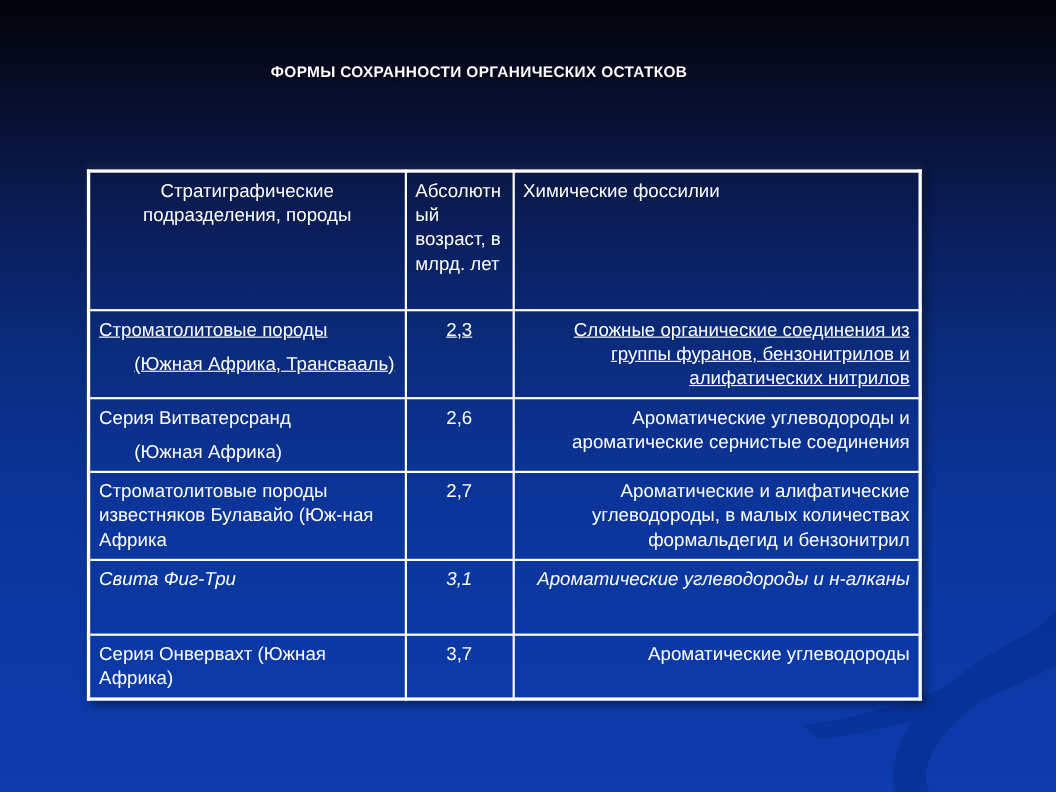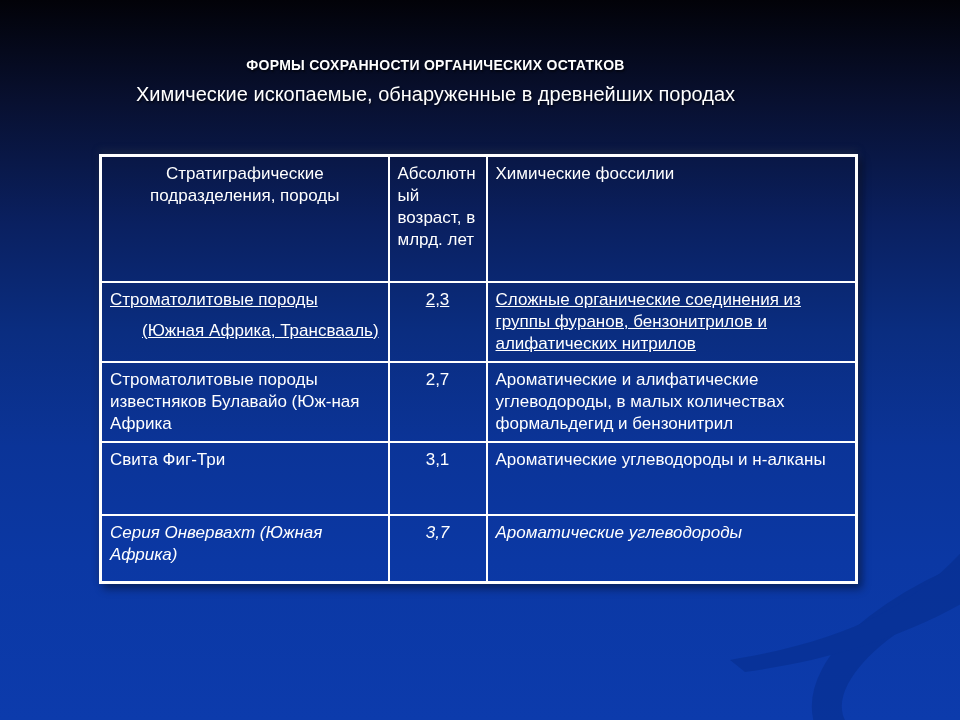--- a/index.html
+++ b/index.html
@@ -32,21 +32,21 @@
     text-shadow:1px 2px 2px rgba(0,0,0,.55);
   }
   .title{
     font-size:14px;font-weight:bold;line-height:30px;letter-spacing:.3px;
   }
   .subtitle{
     font-size:20px;line-height:28px;font-weight:normal;
   }
 
   table.fossils{
-    position:absolute;left:99px;top:154px;
+    position:absolute;left:79px;top:154px;
     width:756px;
     border-collapse:collapse;
     table-layout:fixed;
     border:3px solid var(--table-border,#ffffff);
     box-shadow:0 -4px 7px rgba(40,50,70,.45), 4px 5px 8px rgba(0,0,0,.4);
     padding-left:28px;
   }
   table.fossils th, table.fossils td{
     border:2px solid var(--table-border,#ffffff);
     vertical-align:top;
@@ -59,21 +59,21 @@
   col.c-age{width:98px;}
   col.c-fossils{width:370px;}
 
   thead tr{height:126px;}
   th.h-strata{text-align:center;padding-top:8px;}
   th.h-age{text-align:left;padding-right:11px;padding-top:8px;}
   th.h-fossils{text-align:left;padding-top:8px;}
 
   td.col-strata{text-align:left;}
   td.col-age{text-align:center;}
-  td.col-fossils{text-align:left;}
+  td.col-fossils{text-align:right;}
   .para + .para{margin-top:9px;margin-left:32px;}
 
   tbody tr:nth-child(1){height:76px;text-decoration:underline;}
   tbody tr:nth-child(2){height:62px;}
   tbody tr:nth-child(3){height:73px;}
   tbody tr:nth-child(4){height:68px;font-style:italic;}
   tbody tr:nth-child(5){height:58px;}
   tbody tr:nth-child(6){height:54px;}
 </style>
 </head>
@@ -81,21 +81,20 @@
 
 <div class="slide">
 
   <svg class="swoosh" viewBox="0 0 960 720" aria-hidden="true">
     <ellipse cx="1065" cy="655" rx="245" ry="105" fill="none" stroke-width="30" transform="rotate(-15 1065 655)"></ellipse>
     <path d="M 730 660 C 850 640 915 605 968 545 L 968 600 C 900 640 820 662 745 672 Z"></path>
   </svg>
 
   <div class="heading">
     <div class="title">ФОРМЫ СОХРАННОСТИ ОРГАНИЧЕСКИХ ОСТАТКОВ</div>
-    <div class="subtitle">Химические ископаемые, обнаруженные в древнейших породах</div>
   </div>
 
   <table class="fossils">
     <colgroup>
       <col class="c-strata">
       <col class="c-age">
       <col class="c-fossils">
     </colgroup>
     <thead>
       <tr>
@@ -105,20 +104,28 @@
       </tr>
     </thead>
     <tbody>
         <tr>
           <td class="col-strata">
             <div class="para">Строматолитовые породы</div>
             <div class="para">(Южная Африка, Трансвааль)</div>
           </td>
           <td class="col-age">2,3</td>
           <td class="col-fossils">Сложные органические соединения из группы фуранов, бензонитрилов и алифатических нитрилов</td>
+        </tr>
+        <tr>
+          <td class="col-strata">
+            <div class="para">Серия Витватерсранд</div>
+            <div class="para">(Южная Африка)</div>
+          </td>
+          <td class="col-age">2,6</td>
+          <td class="col-fossils">Ароматические углеводороды и ароматические сернистые соединения</td>
         </tr>
         <tr>
           <td class="col-strata">
             <div class="para">Строматолитовые породы известняков Булавайо (Юж-ная Африка</div>
           </td>
           <td class="col-age">2,7</td>
           <td class="col-fossils">Ароматические и алифатические углеводороды, в малых количествах формальдегид и бензонитрил</td>
         </tr>
         <tr>
           <td class="col-strata">

